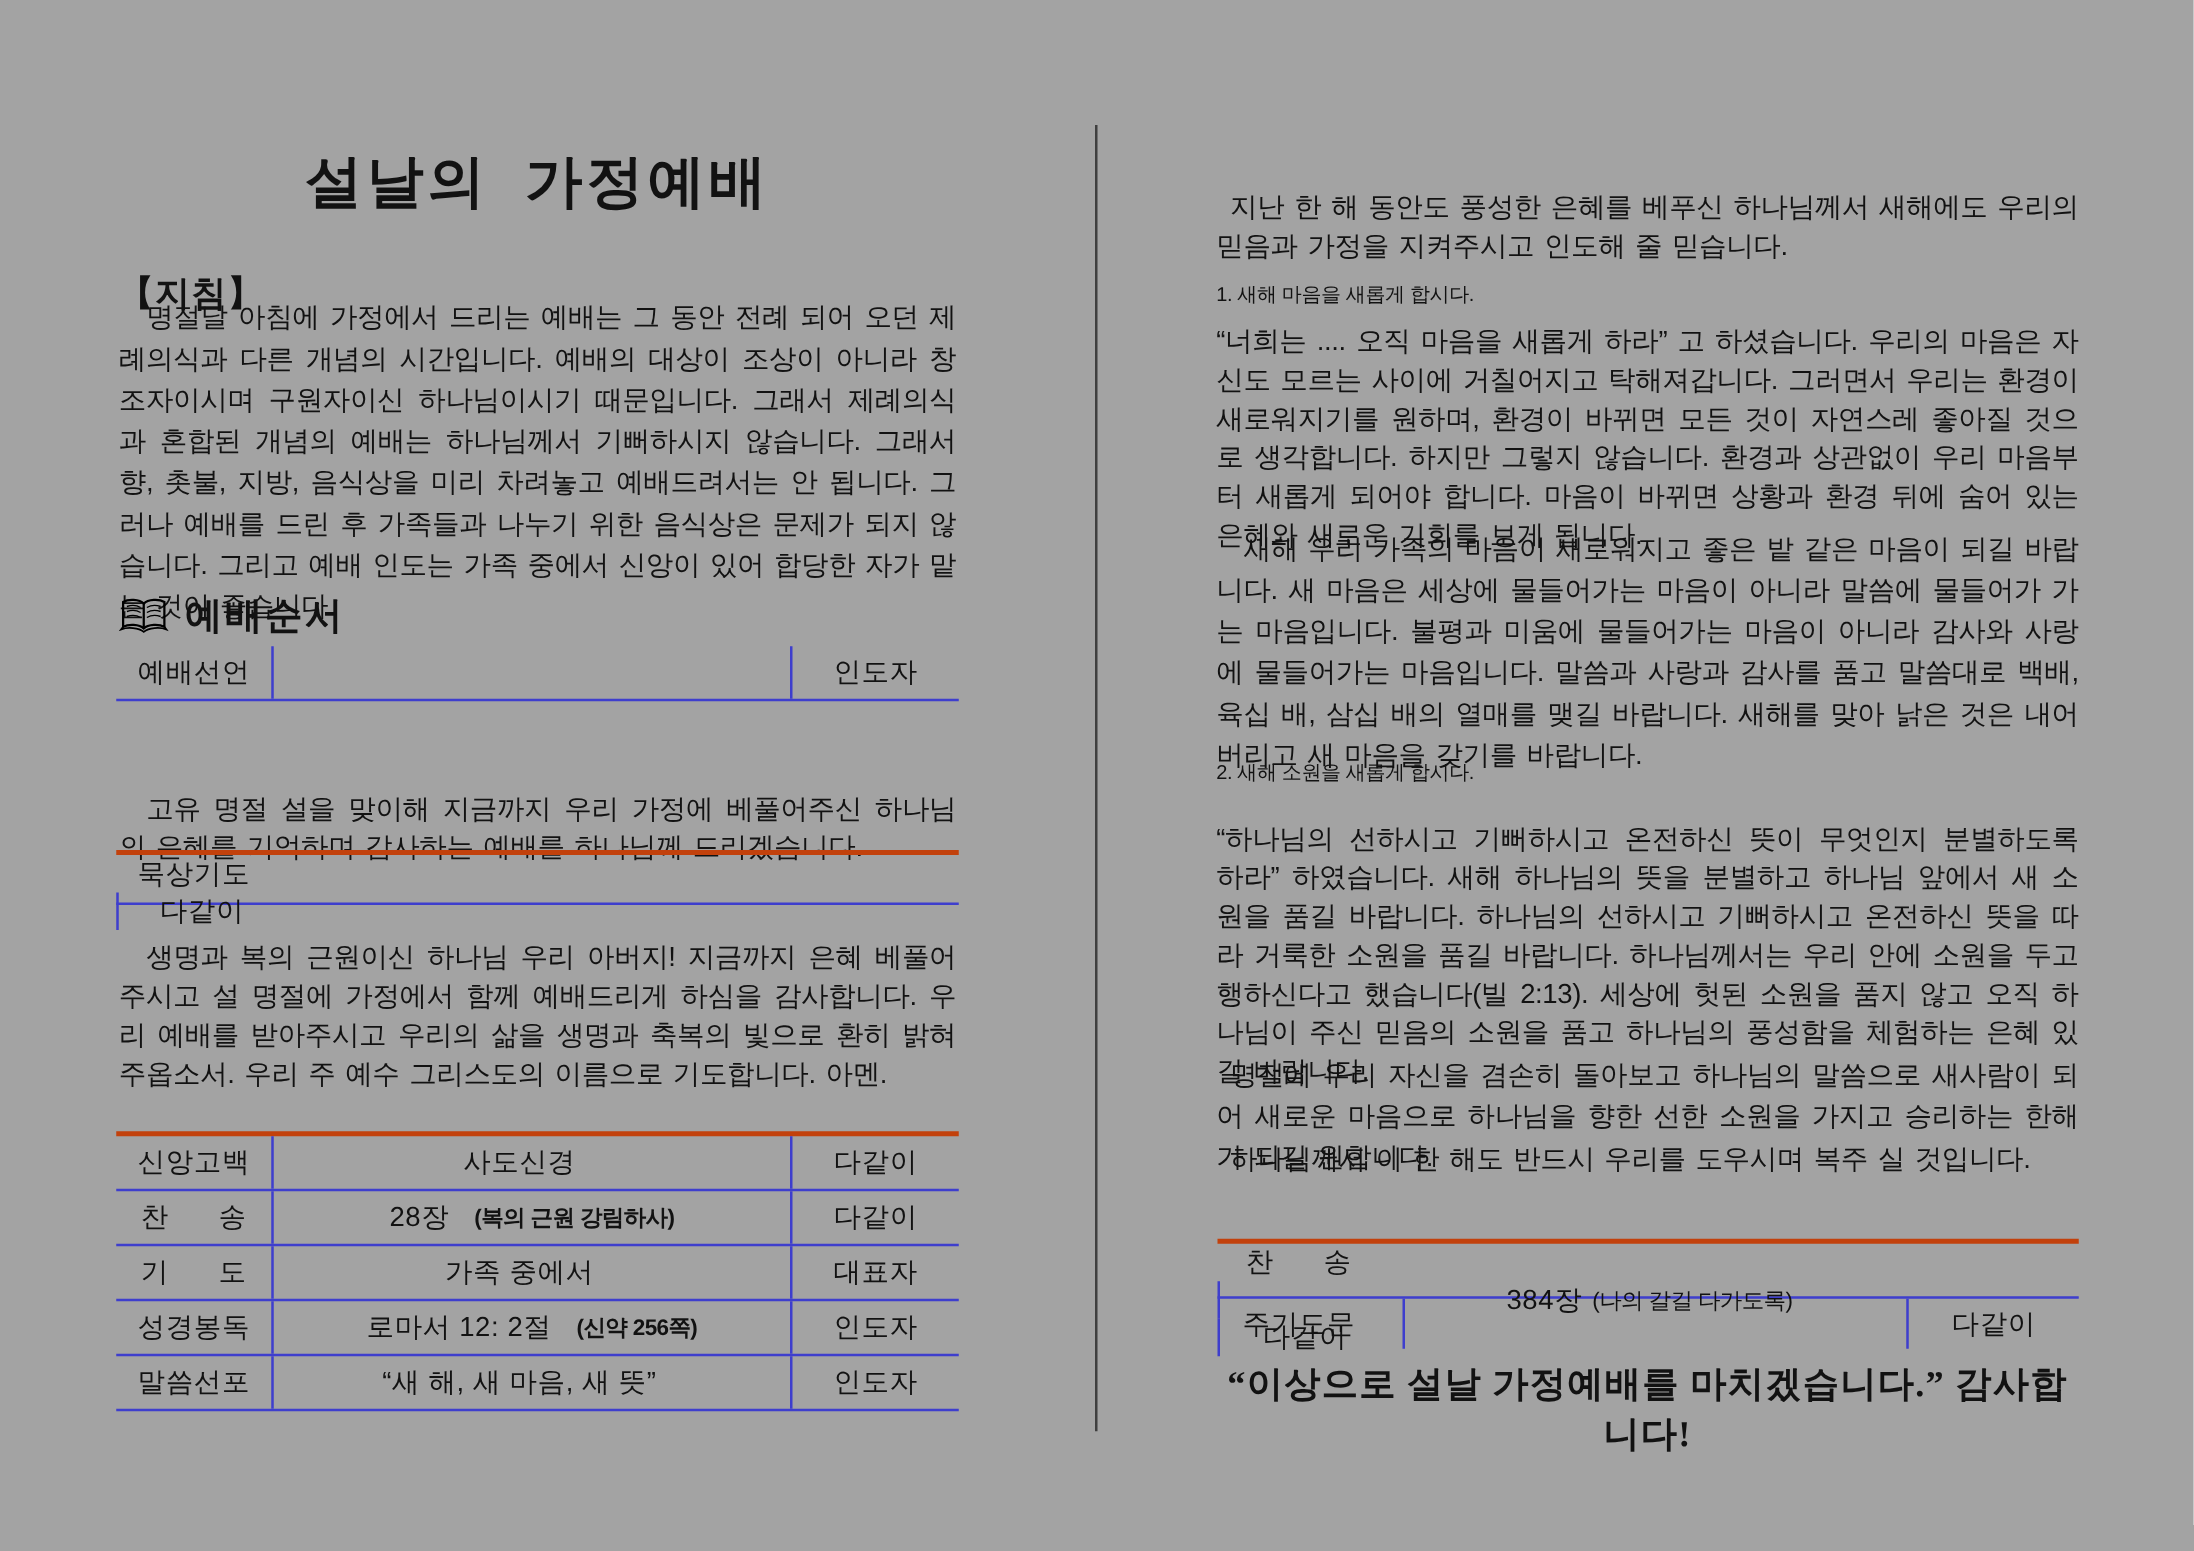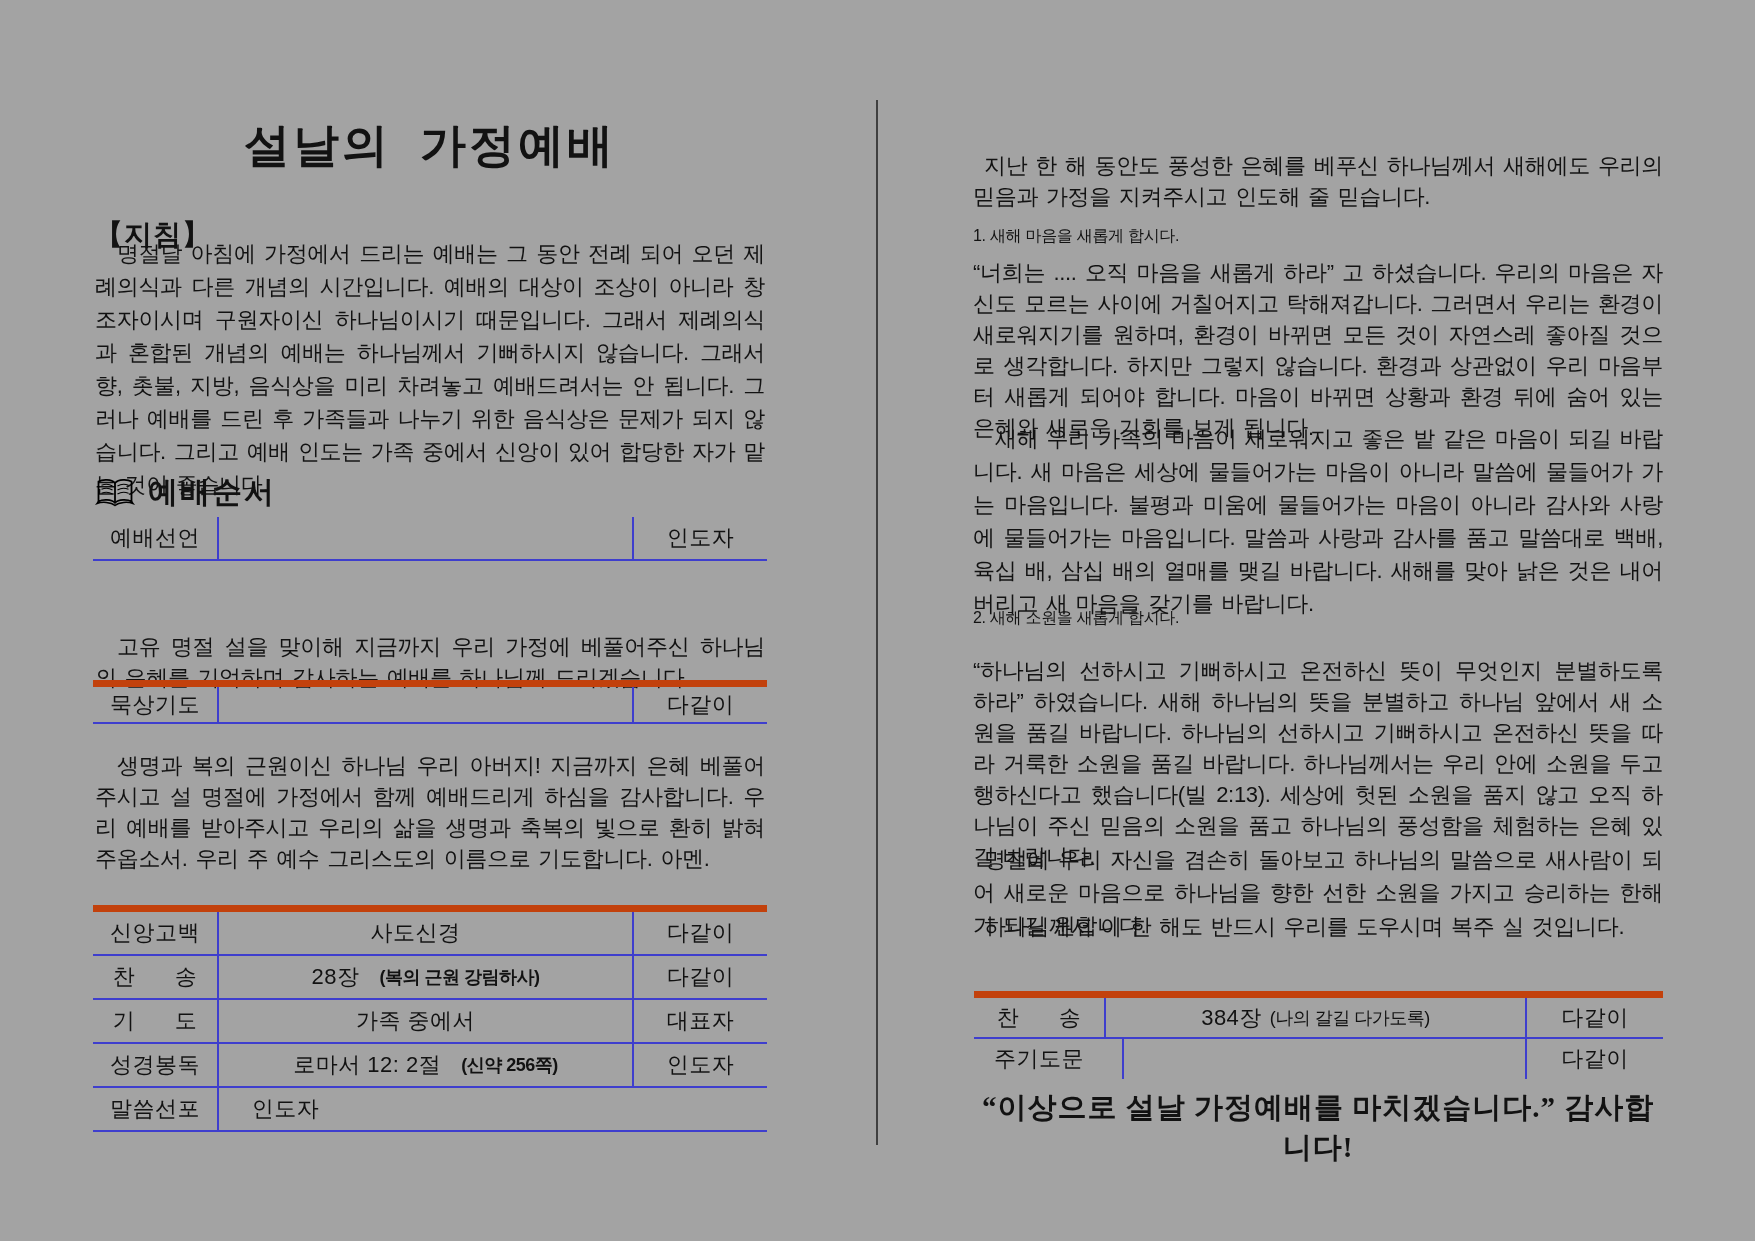--- a/index.html
+++ b/index.html
@@ -36,21 +36,21 @@
     font-family:"Liberation Serif", serif;
   }
 
   
   .wrow { display:flex; box-sizing:border-box; align-items:stretch; }
   .wcell {
     display:flex; align-items:center; justify-content:center;
     font-size:22px; letter-spacing:0.5px; white-space:pre; box-sizing:border-box;
   }
   .blue-b  { border-bottom:2px solid #3e3ecd; }
-  .blue-t  { border-top:7px solid #c2410c; }
+  .blue-t  { border-top:4px solid #c2410c;flex-direction:column; }
   .vline   { border-left:2px solid #3e3ecd; }
   .small   { font-size:18px; letter-spacing:-0.5px; }
   .gap-s   { margin-left:20px;font-weight:bold; }
 
   .l-c1 { width:124px; } .l-c2 { flex:1; } .l-c3 { width:135px; }
   .r-c1 { width:130px; } .r-c2 { flex:1; } .r-c3 { width:138px; }
 
   .call-row       { position:absolute; top:517px; left:0; width:674px; height:44px; }
   .meditation-row { position:absolute; top:680px; left:0; width:674px; height:44px; }
   .order-table    { position:absolute; top:905px; left:0; width:674px; }
@@ -142,20 +142,23 @@
       </div>
       <div class="wrow blue-b">
         <div class="wcell l-c1">성경봉독</div>
         <div class="wcell l-c2 vline">
           <span>로마서 12: 2절</span><span class="small gap-s">(신약 256쪽)</span>
         </div>
         <div class="wcell l-c3 vline">인도자</div>
       </div>
       <div class="wrow blue-b">
         <div class="wcell l-c1">말씀선포</div>
+        <div class="wcell l-c2 vline">
+          <span>“새 해, 새 마음, 새 뜻”</span><span class="small gap-s"></span>
+        </div>
         <div class="wcell l-c3 vline">인도자</div>
       </div>
     </div>
   </div>
 
   <div class="rcol">
 
     <p class="r-p ind-s" style="top:150px;">지난 한 해 동안도 풍성한 은혜를 베푸신 하나님께서 새해에도 우리의 믿음과 가정을 지켜주시고 인도해 줄 믿습니다.</p>
 
     <p class="r-h" style="top:226px;">1. 새해 마음을 새롭게 합시다.</p>

